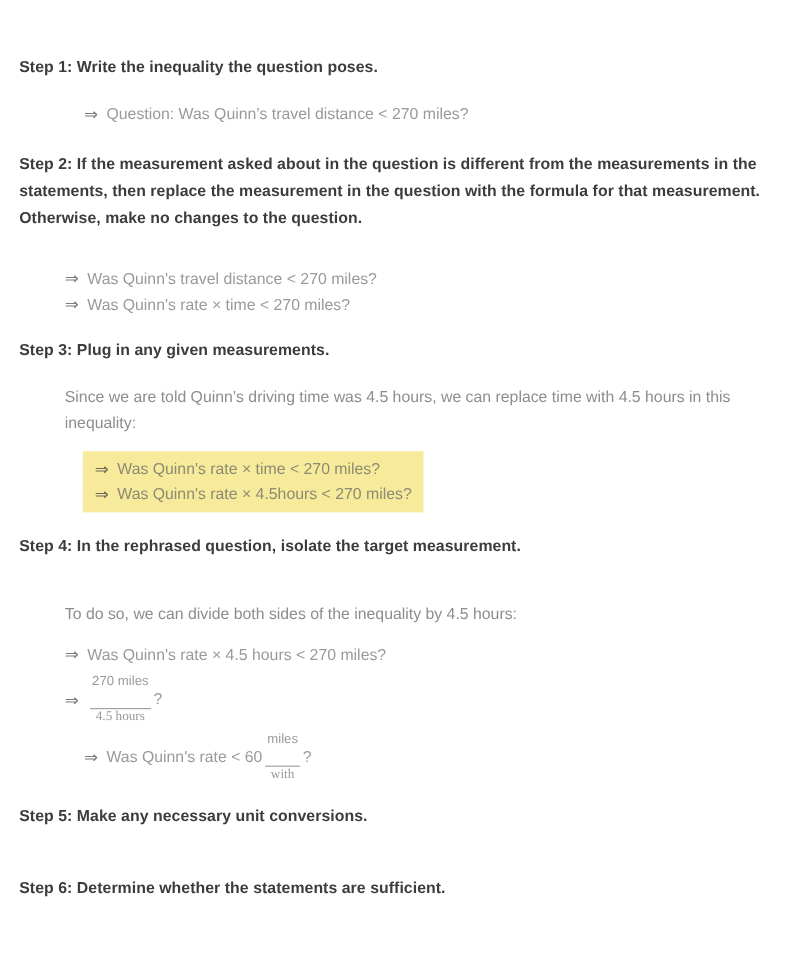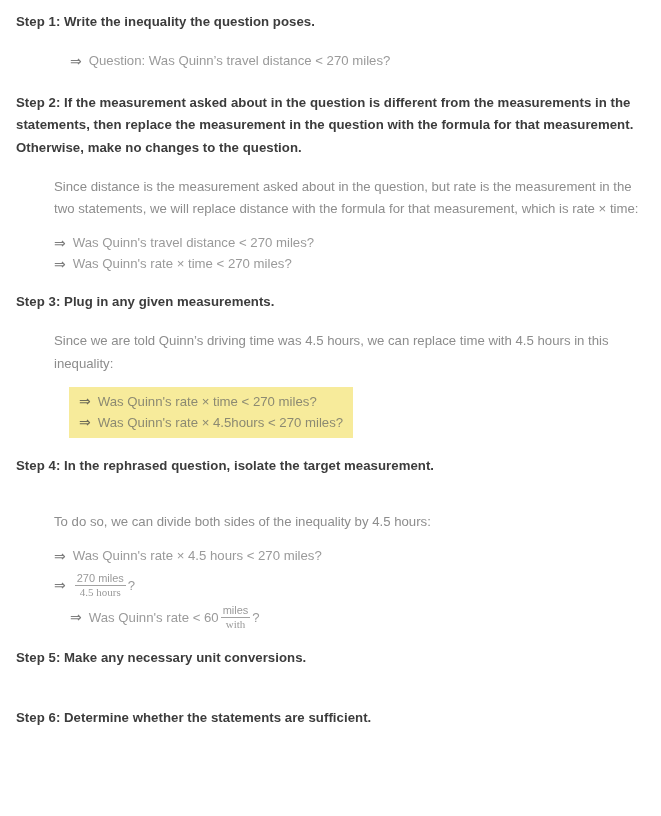--- a/index.html
+++ b/index.html
@@ -15,20 +15,21 @@
     font-family: "Liberation Sans", sans-serif;
     -webkit-font-smoothing: antialiased;
   }
   .page {
     position: relative;
     width: 661px;
     height: 688px;
     box-sizing: border-box;
     padding: 11px 16px 0 16px;
     background: #ffffff;
+    margin-top: 34px;
   }
 
   
   .step-heading {
     color: #3c3c3c;
     font-size: 13.2px;
     font-weight: bold;
     line-height: 22.2px;
     letter-spacing: 0.05px;
     margin: 0;
@@ -92,21 +93,21 @@
     flex-direction: column;
     align-items: center;
     vertical-align: middle;
     font-size: 11px;
     line-height: 12.5px;
     margin: 0 2px;
     position: relative;
     top: 0px;
   }
   .frac .num {
-    padding: 0 2px 0px 2px;
+    padding: 0 2px 16px 2px;
     border-bottom: 1px solid #a2a2a2;
     white-space: nowrap;
   }
   .frac .den {
     padding: 0px 2px 0 2px;
     white-space: nowrap;
     font-family: Liberation Serif, serif;
   }
 
   
@@ -126,21 +127,20 @@
   <div class="arrow-line deep">
     <span class="arrow-glyph">⇒</span>
     <span class="arrow-text">Question: Was Quinn’s travel distance &lt; 270 miles?</span>
   </div>
 
   <div class="gap-lg"></div>
 
   
   <p class="step-heading">Step 2: If the measurement asked about in the question is different from the measurements in the statements, then replace the measurement in the question with the formula for that measurement. Otherwise, make no changes to the question.</p>
   <div class="gap-md"></div>
-  <p class="explain">Since distance is the measurement asked about in the question, but rate is the measurement in the two statements, we will replace distance with the formula for that measurement, which is rate × time:</p>
   <div class="gap-sm"></div>
   <div class="arrow-line">
     <span class="arrow-glyph">⇒</span>
     <span class="arrow-text">Was  Quinn's travel distance &lt; 270 miles?</span>
   </div>
   <div class="arrow-line">
     <span class="arrow-glyph">⇒</span>
     <span class="arrow-text">Was  Quinn's rate × time &lt; 270 miles?</span>
   </div>
 

